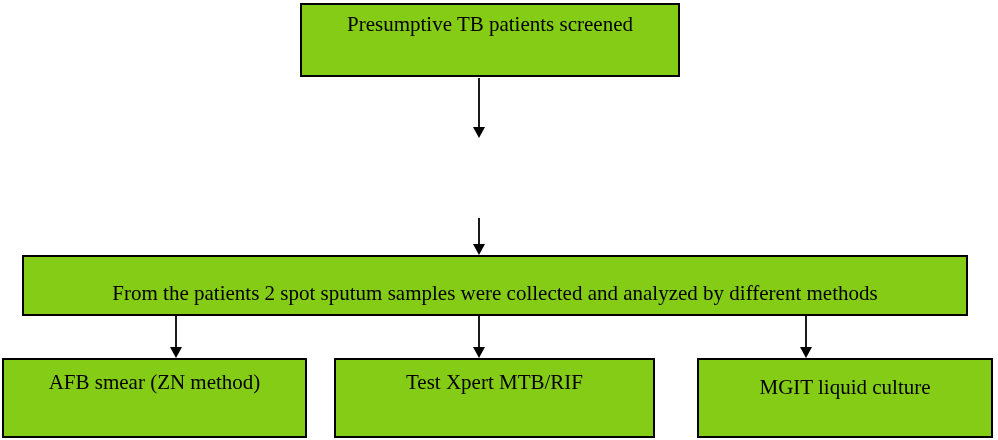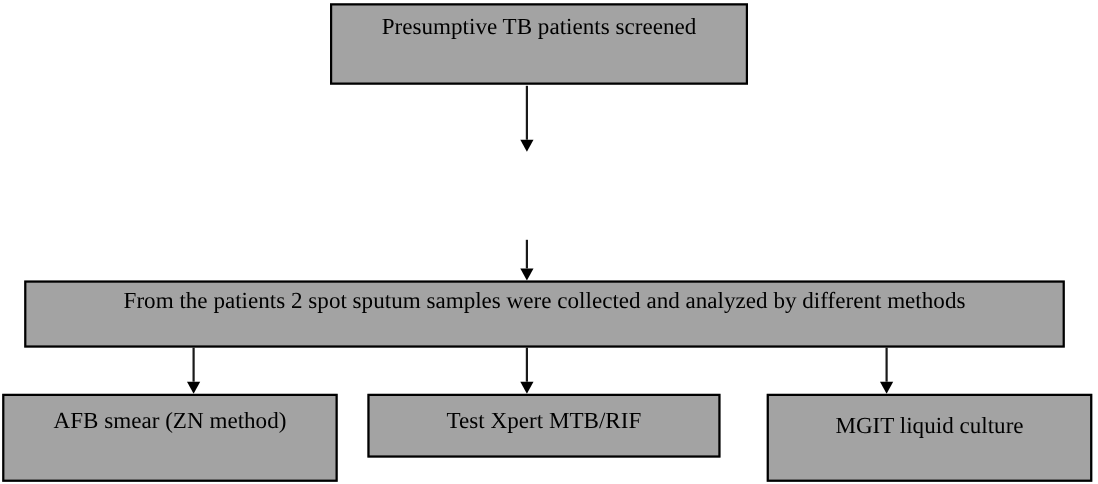--- a/index.html
+++ b/index.html
@@ -12,21 +12,21 @@
     width: 998px;
     height: 440px;
     background: #ffffff;
     font-family: "Liberation Serif", "DejaVu Serif", serif;
     overflow: hidden;
   }
   .node {
     position: absolute;
     box-sizing: border-box;
     border: 2px solid #000000;
-    background: #a3a3a3;
+    background: #84cc16;
     color: #000000;
     text-align: center;
     line-height: 1.18;
     font-size: 21px;
     padding-top: 7px;
     padding-left: 6px;
     padding-right: 6px;
     white-space: pre-line;
   }
   
@@ -42,35 +42,35 @@
     top: 138px;
     width: 813px;
     height: 80px;
   }
   
   #node-sputum {
     left: 22px;
     top: 255px;
     width: 946px;
     height: 61px;
-    padding-top: 4px;
+    padding-top: 24px;
   }
   
   #node-afb {
     left: 2px;
     top: 358px;
     width: 305px;
     height: 80px;
     padding-top: 10px;
   }
   #node-xpert {
     left: 334px;
     top: 358px;
     width: 321px;
-    height: 58px;
+    height: 80px;
     padding-top: 10px;
   }
   #node-mgit {
     left: 697px;
     top: 358px;
     width: 296px;
     height: 80px;
     padding-top: 15px;
   }
 

